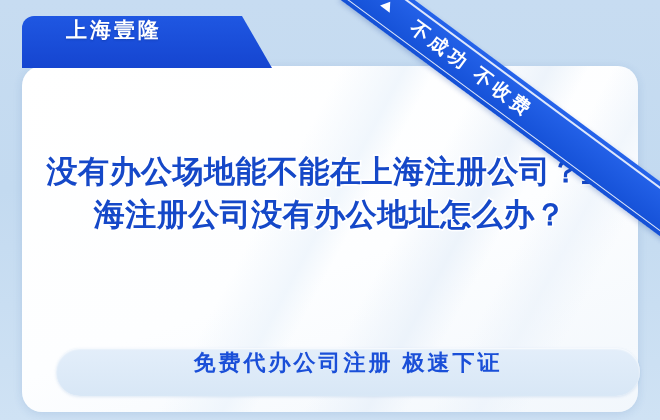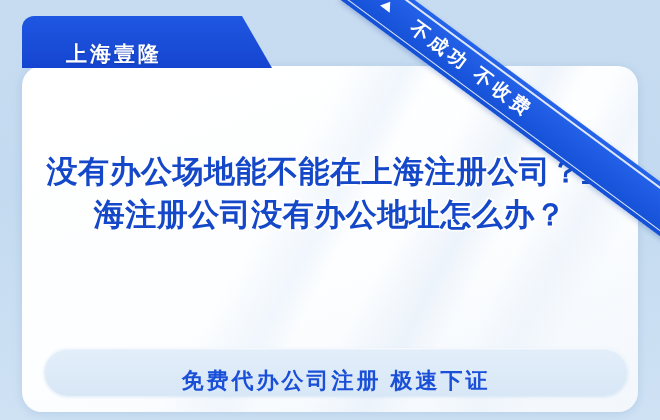--- a/index.html
+++ b/index.html
@@ -36,21 +36,21 @@
     clip-path: polygon(0% 0%, 88% 0%, 100% 100%, 0% 100%);
     z-index: 4;
   }
   .tab-inner {
     position: absolute;
     left: 22px;
     top: 16px;
     width: 250px;
     height: 52px;
     display: flex;
-    align-items: flex-end;
+    align-items: flex-start;
     z-index: 5;
     pointer-events: none;
   }
   .tab-label {
     margin-left: 44px;
     color: #ffffff;
     font-size: 21px;
     font-weight: bold;
     letter-spacing: 3px;
     text-shadow: 0 1px 2px rgba(0, 30, 110, 0.30);
@@ -158,30 +158,30 @@
     letter-spacing: 0.5px;
     color: #1548c8;
     -webkit-text-stroke: 3.2px #ffffff;
     paint-order: stroke fill;
     z-index: 3;
   }
 
   
   .cta {
     position: absolute;
-    left: 44px;
+    left: 56px;
     top: 348px;
     width: 584px;
     height: 48px;
     border-radius: 24px;
     background: linear-gradient(180deg, #e3eefa 0%, #d8e7f6 100%);
     box-shadow: inset 0 1px 2px rgba(255,255,255,0.9),
                 0 1px 3px rgba(90, 140, 200, 0.18);
     display: flex;
-    align-items: flex-end;
+    align-items: flex-start;
     justify-content: center;
     z-index: 3;
   }
   .cta-label {
     color: #1a4fd8;
     font-size: 22px;
     font-weight: bold;
     letter-spacing: 3px;
     white-space: nowrap;
   }

